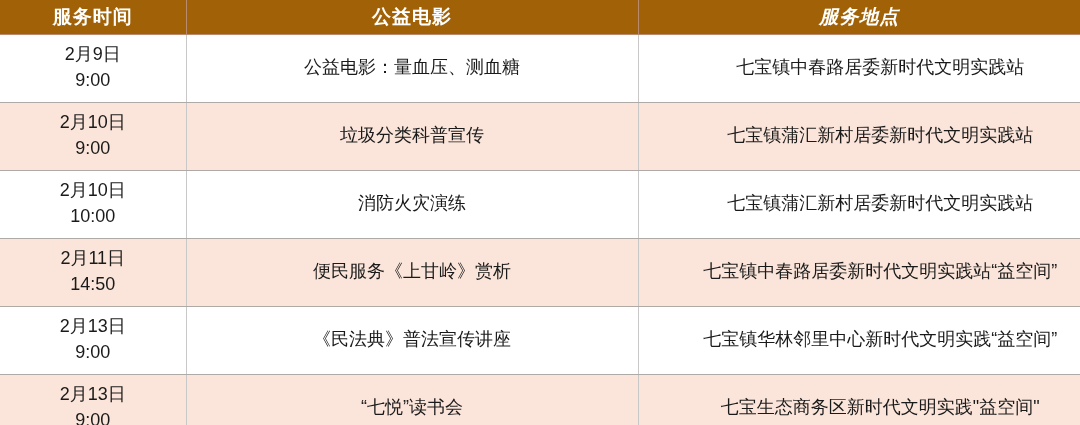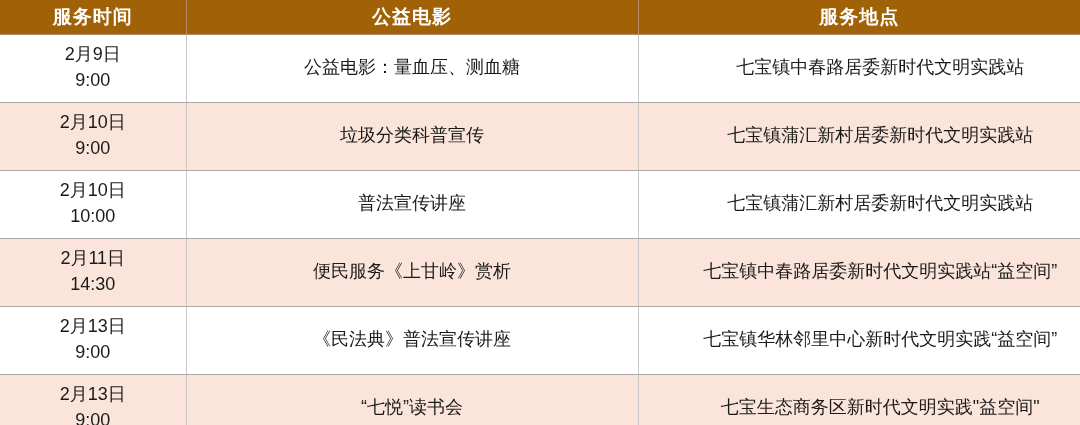--- a/index.html
+++ b/index.html
@@ -34,21 +34,21 @@
     font-size: 19px;
     font-weight: bold;
     text-align: center;
     vertical-align: middle;
     letter-spacing: 1px;
     padding: 0;
     border-right: 1px solid #b98a6e;
     border-bottom: 1px solid #b98a6e;
     box-sizing: border-box;
   }
-  .schedule-table thead th:last-child { border-right: none; }
+  .schedule-table thead th:last-child { border-right: none; font-style: italic; }
 
   
   .schedule-table tbody td {
     font-size: 18px;
     color: #1a1a1a;
     text-align: center;
     vertical-align: middle;
     padding: 0 6px;
     border-right: 1px solid #c8c8c8;
     border-bottom: 1px solid #b0aaa6;
@@ -108,28 +108,28 @@
       </td>
       <td class="cell-theme">垃圾分类科普宣传</td>
       <td class="cell-place">七宝镇蒲汇新村居委新时代文明实践站</td>
     </tr>
 
     <tr class="row-white">
       <td class="cell-time">
         <span class="line">2月10日</span>
         <span class="line">10:00</span>
       </td>
-      <td class="cell-theme">普法宣传讲座</td>
+      <td class="cell-theme">消防火灾演练</td>
       <td class="cell-place">七宝镇蒲汇新村居委新时代文明实践站</td>
     </tr>
 
     <tr class="row-tint">
       <td class="cell-time">
         <span class="line">2月11日</span>
-        <span class="line">14:30</span>
+        <span class="line">14:50</span>
       </td>
       <td class="cell-theme">便民服务《上甘岭》赏析</td>
       <td class="cell-place">七宝镇中春路居委新时代文明实践站“益空间”</td>
     </tr>
 
     <tr class="row-white">
       <td class="cell-time">
         <span class="line">2月13日</span>
         <span class="line">9:00</span>
       </td>

